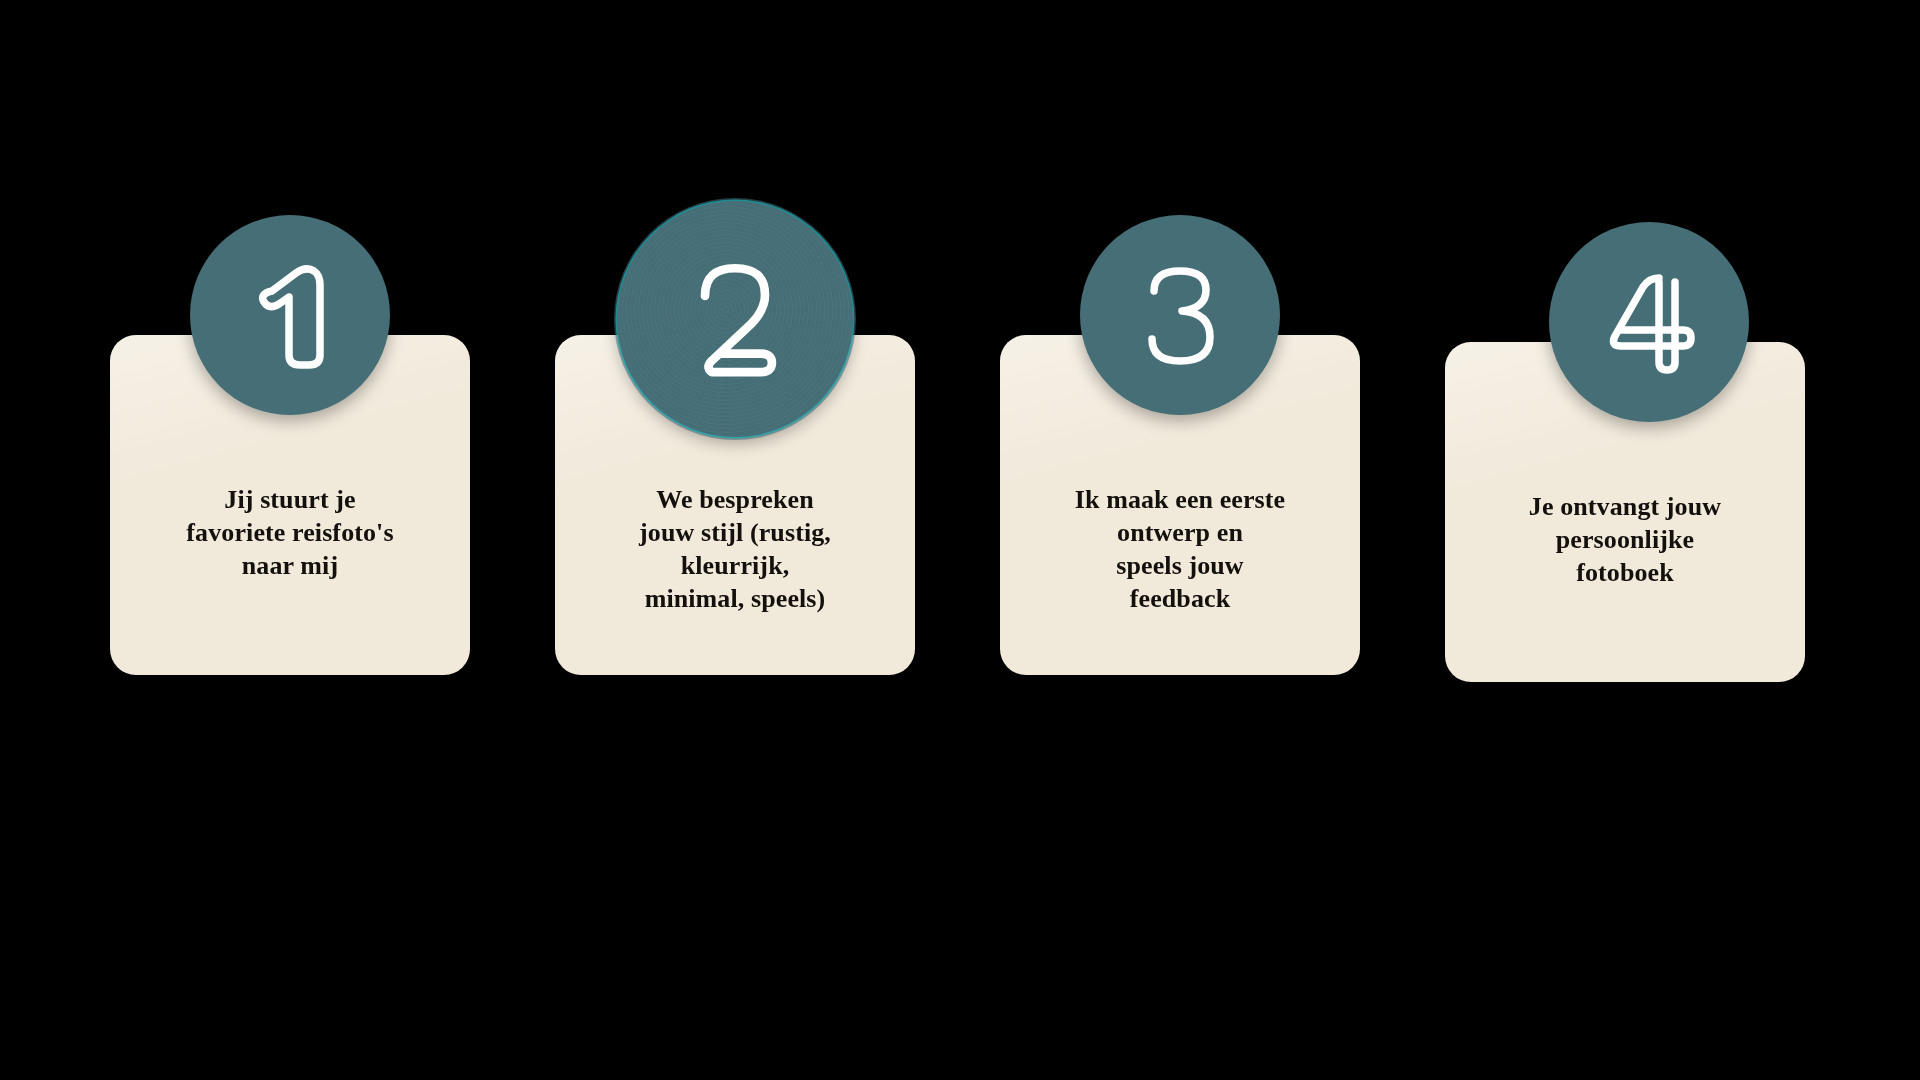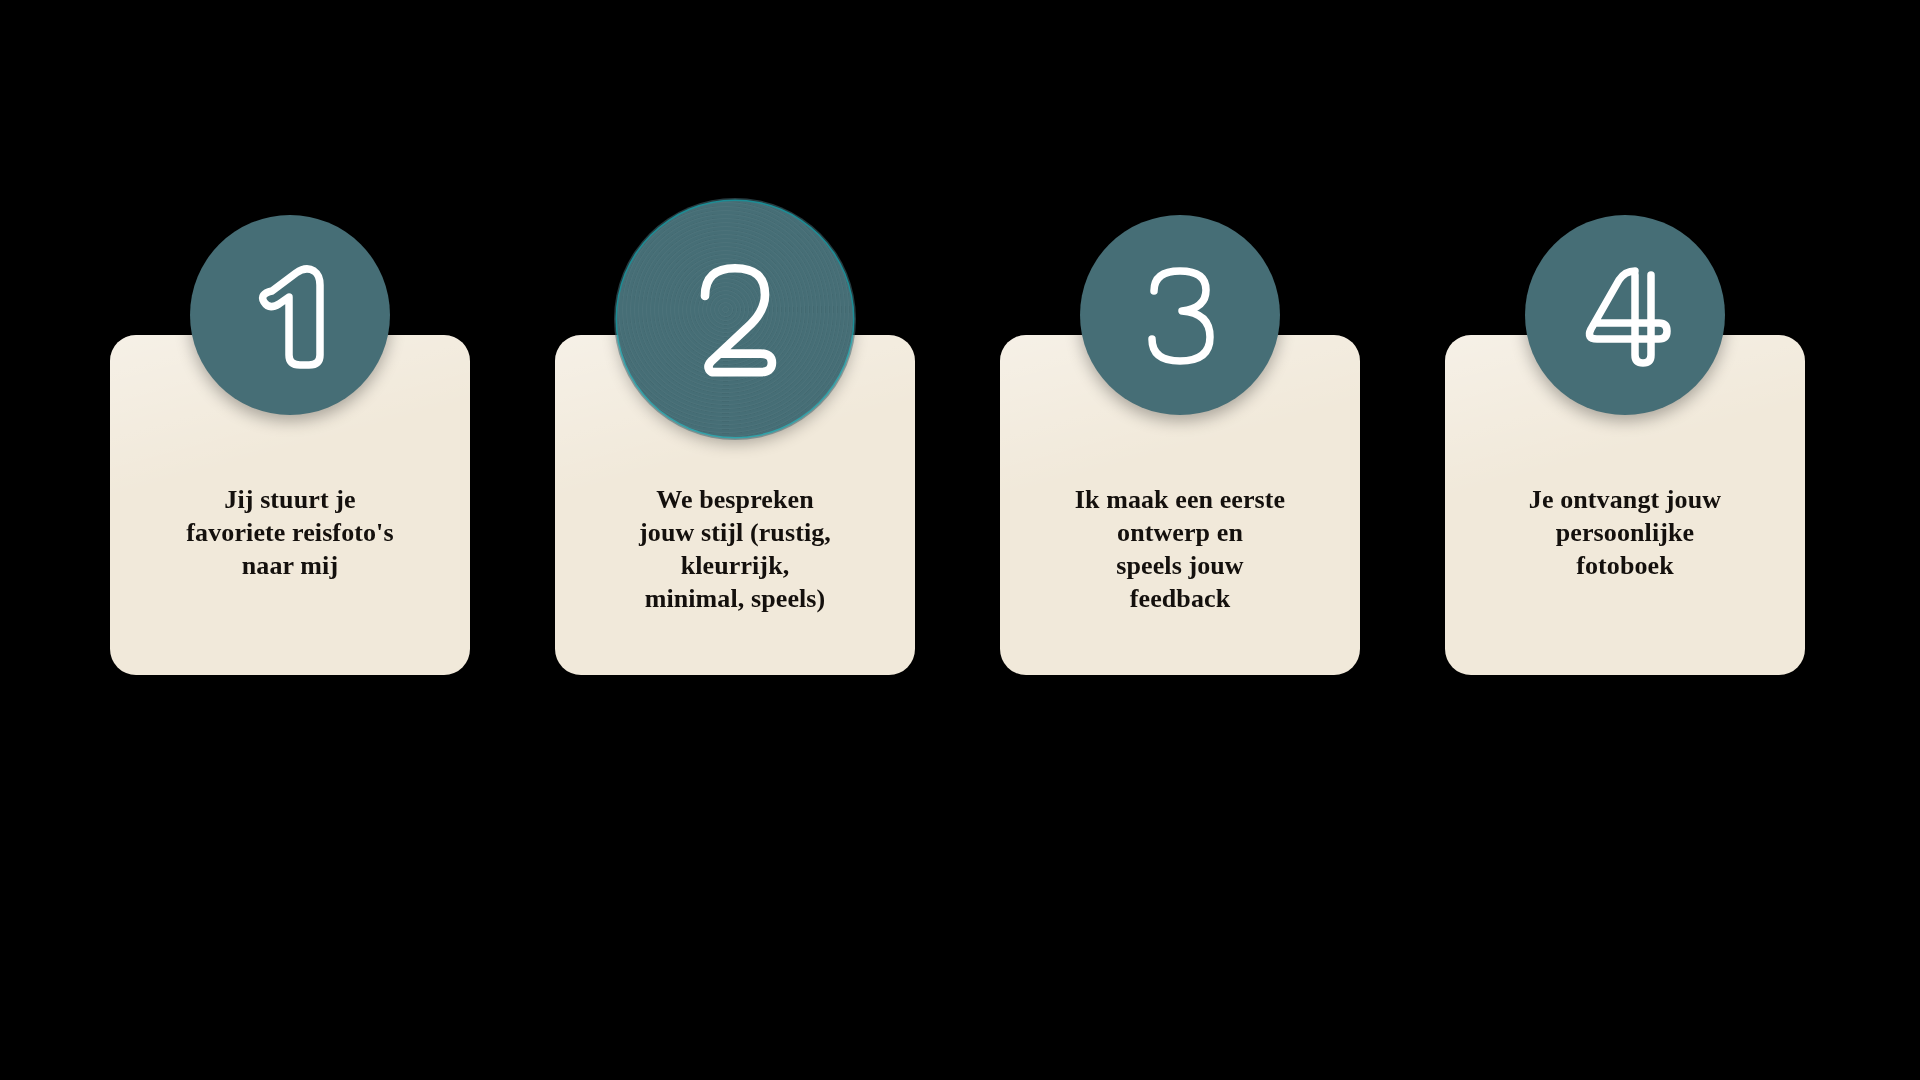--- a/index.html
+++ b/index.html
@@ -170,21 +170,21 @@
 speels jouw
 feedback</div>
       </div>
       <div class="badge">
         <svg class="numeral" viewBox="0 0 104 128">
           <path d="M26 40 Q26 20 52 20 Q78 20 78 39 Q78 57 54 60 Q82 62 82 86 Q82 110 52 110 Q24 110 24 88"></path>
         </svg>
       </div>
     </div>
 
-    <div class="step step--four" style="left:1445px; top:215px;">
+    <div class="step step--four" style="left:1445px; top:222px;padding-left:48px;">
       <div class="card">
         <div class="card-sheen"></div>
         <div class="card-text">Je ontvangt jouw
 persoonlijke
 fotoboek</div>
       </div>
       <div class="badge">
         <svg class="numeral" viewBox="0 0 104 128">
           <path d="M62 20 Q52 20 46 29 L18 78 Q13 88 24 88 L86 88 Q94 88 94 80 Q94 72 86 72 L24 72 M62 24 L62 104 Q62 112 70 112 Q78 112 78 104 L78 24"></path>
         </svg>

